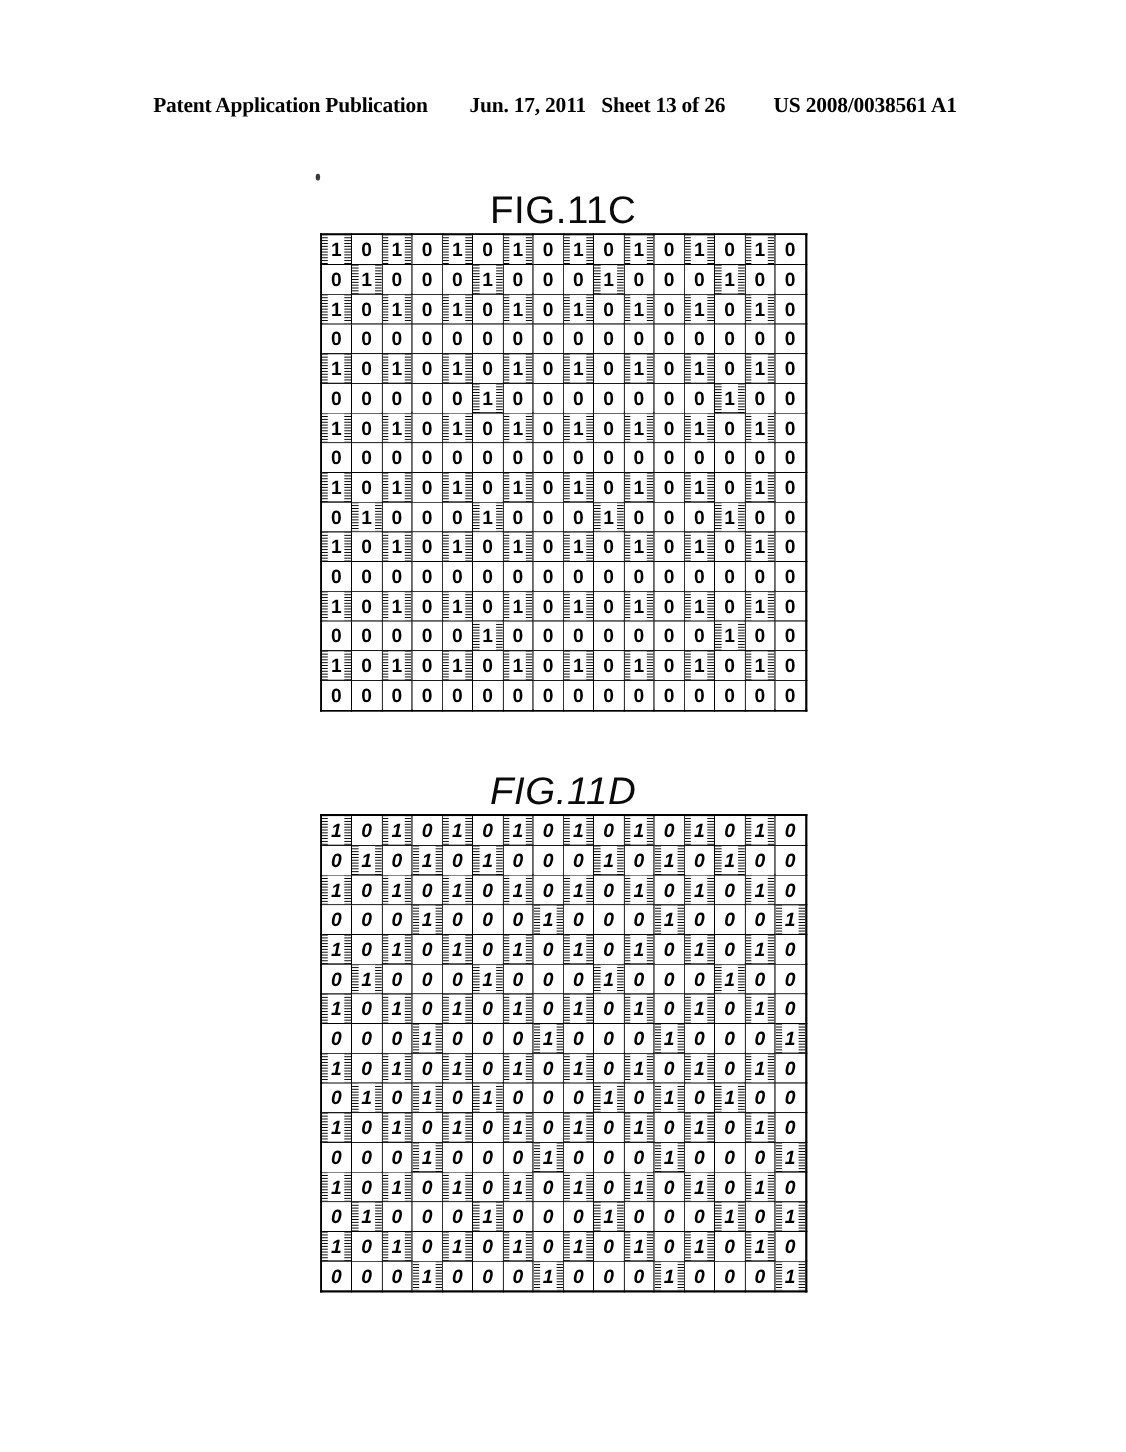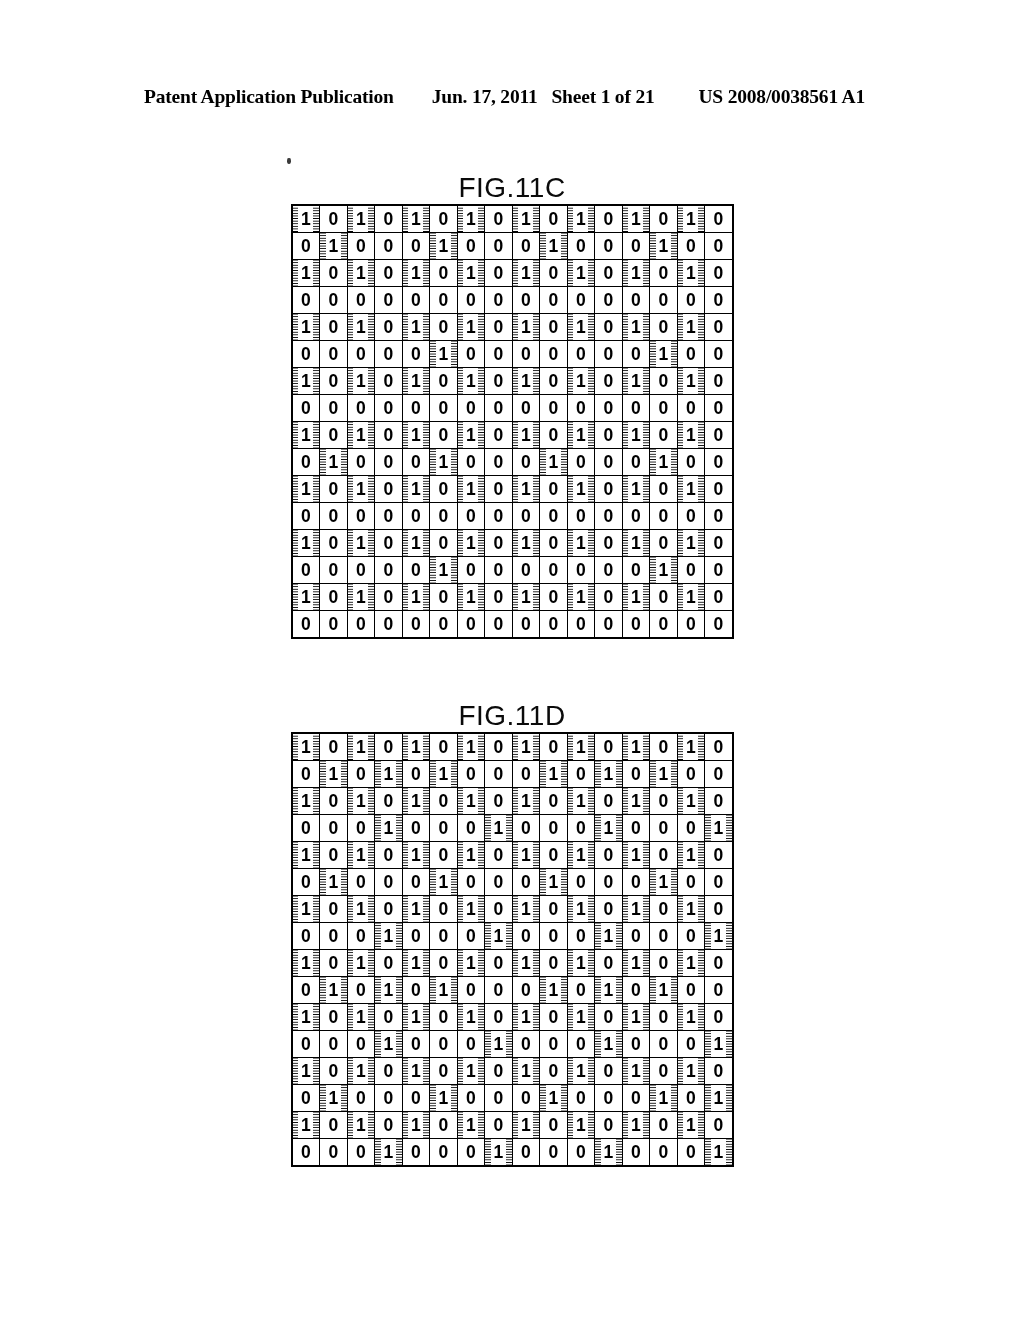--- a/index.html
+++ b/index.html
@@ -39,21 +39,21 @@
   
   .figure-block {
     position: absolute;
     left: 0;
     width: 1024px;
   }
   .figure-title {
     text-align: center;
     font-family: "Liberation Sans", sans-serif;
     font-weight: normal;
-    font-size: 28px;
+    font-size: 35px;
     color: #0a0a0a;
     letter-spacing: 0.5px;
     margin: 0;
   }
 
   
   .grid-wrap {
     display: flex;
     justify-content: center;
   }
@@ -112,21 +112,21 @@
   }
 </style>
 </head>
 <body>
 
 <div id="patent-header">
   <span class="h-seg">Patent Application Publication</span>
   <span class="gap-wide"></span>
   <span class="h-seg">Jun. 17, 2011</span>
   <span class="gap-mid"></span>
-  <span class="h-seg">Sheet 1 of 21</span>
+  <span class="h-seg">Sheet 13 of 26</span>
   <span class="gap-big"></span>
   <span class="h-seg">US 2008/0038561 A1</span>
 </div>
 
 <div class="speck" style="left:287px; top:158px; width:4px; height:6px;"></div>
 <div class="speck" style="left:729px; top:369px; width:3px; height:5px;"></div>
 
 <div class="figure-block" style="top:172px;">
   <h2 class="figure-title">FIG.11C</h2>
   <div class="grid-wrap">
@@ -418,21 +418,21 @@
             <td class="off"><span class="digit">0</span></td>
             <td class="off"><span class="digit">0</span></td>
             <td class="off"><span class="digit">0</span></td>
             <td class="off"><span class="digit">0</span></td>
           </tr>
         </tbody>
     </table>
   </div>
 </div>
 
-<div class="figure-block" style="top:700px;">
+<div class="figure-block" style="top:700px;font-style:italic;">
   <h2 class="figure-title">FIG.11D</h2>
   <div class="grid-wrap">
     <table class="bit-grid">
       <tbody>
           <tr>
             <td class="on"><span class="digit">1</span></td>
             <td class="off"><span class="digit">0</span></td>
             <td class="on"><span class="digit">1</span></td>
             <td class="off"><span class="digit">0</span></td>
             <td class="on"><span class="digit">1</span></td>

